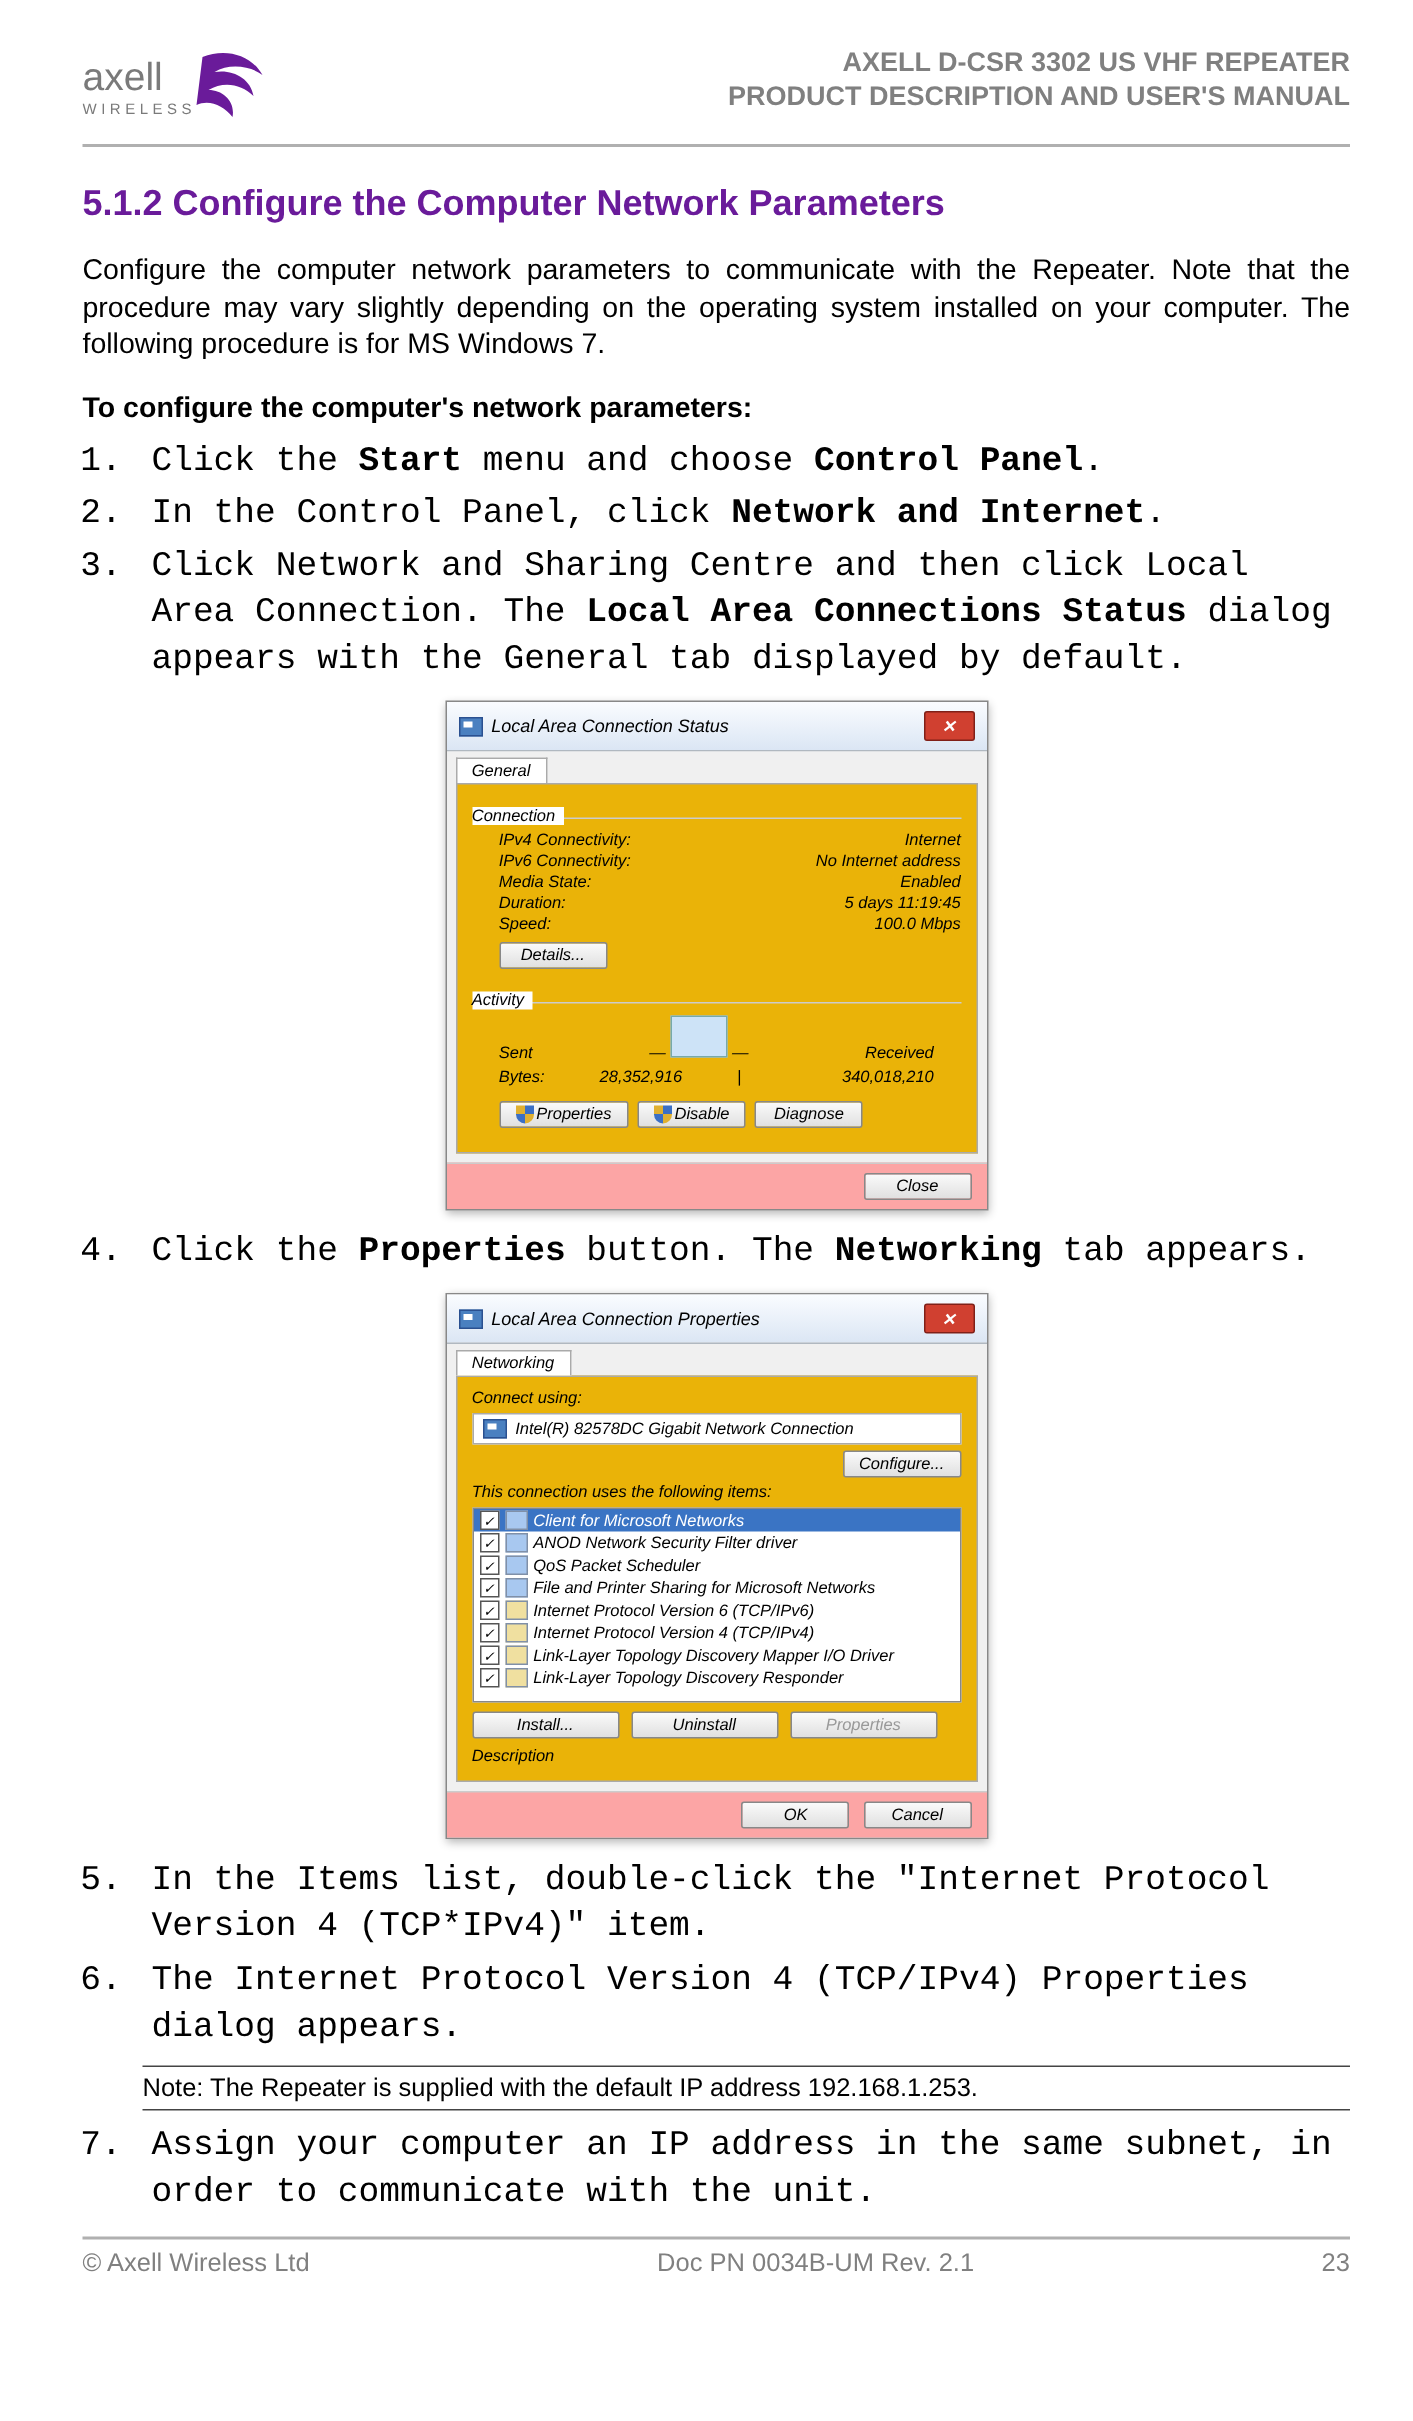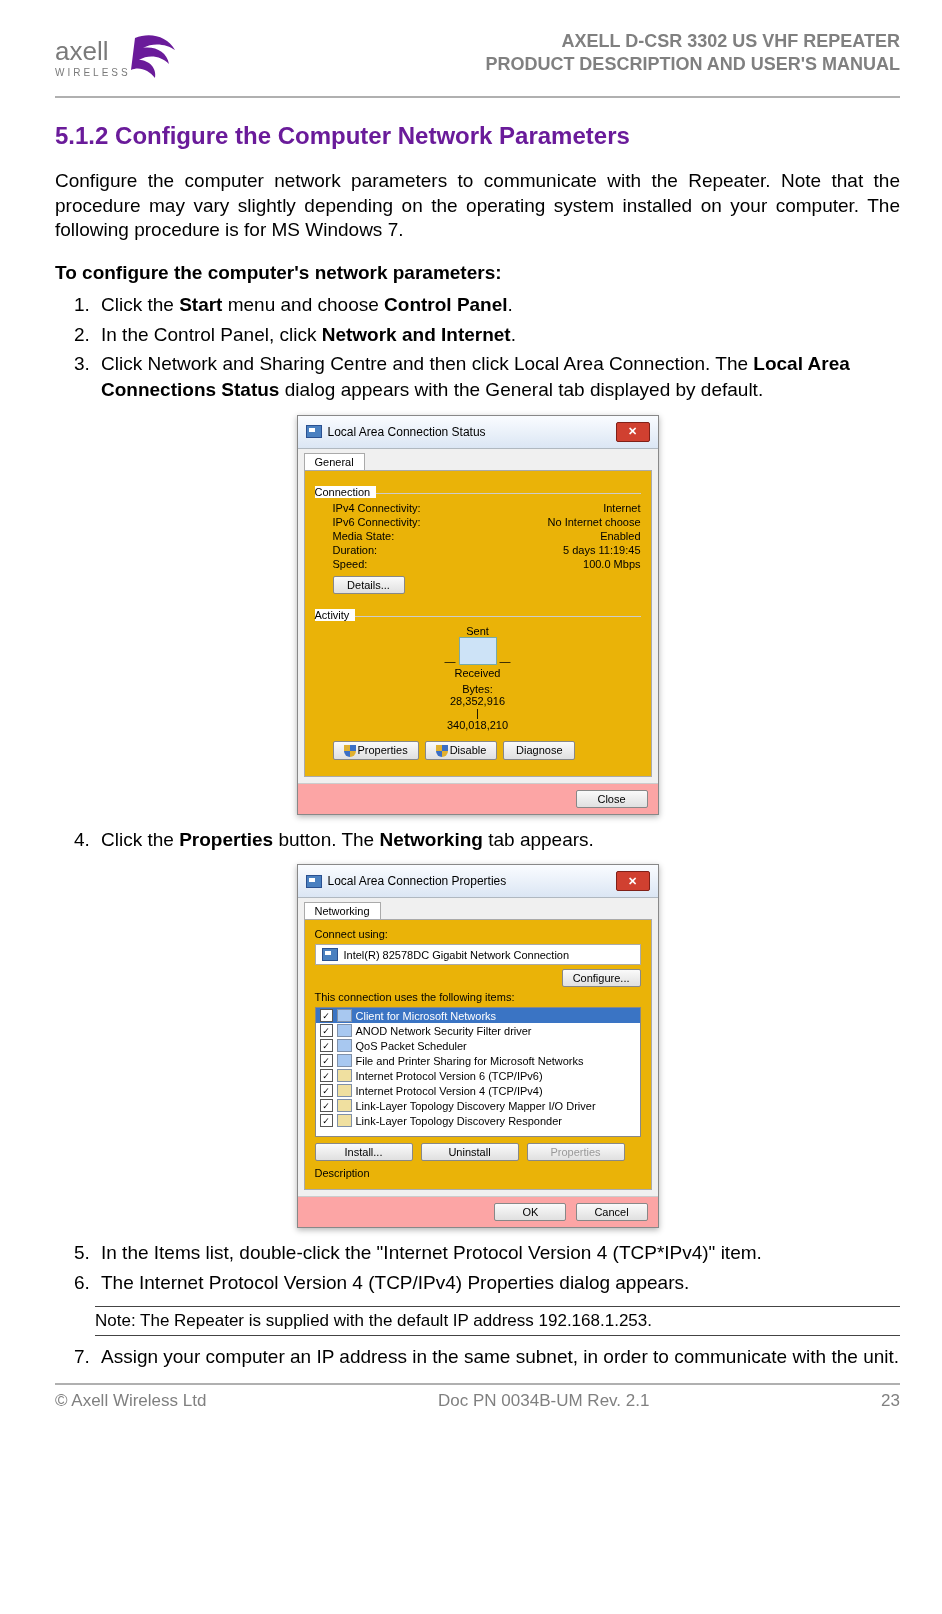--- a/index.html
+++ b/index.html
@@ -44,27 +44,28 @@
     line-height: 1.3;
     text-align: justify;
     margin-bottom: 12px;
   }
   .sub-head {
     font-size: 19px;
     font-weight: bold;
     margin-bottom: 8px;
   }
   ol.steps {
-    font-size: 19px;
+    font-size: 23px;
     line-height: 1.35;
     padding-left: 40px;
     margin: 0 0 10px 0;
+    font-family: Liberation Mono, monospace;
   }
   ol.steps li { margin-bottom: 4px; padding-left: 6px; }
-  .dialog-wrap { text-align: center; margin: 12px 0; }
+  .dialog-wrap { text-align: center; margin: 12px 0; font-style: italic; }
   .dialog {
     display: inline-block;
     width: 360px;
     border: 1px solid #888;
     font-family: Tahoma, Arial, sans-serif;
     font-size: 11px;
     text-align: left;
     background: #f0f0f0;
     box-shadow: 0 2px 6px rgba(0,0,0,0.3);
   }
@@ -116,21 +117,21 @@
     display:inline-block;
     border:1px solid #888;
     background:linear-gradient(#fafafa,#e0e0e0);
     padding:2px 10px;
     font-size:11px;
     border-radius:2px;
     min-width:50px;
     text-align:center;
   }
   .winbtn.disabled { color:#999; }
-  .act-row { display:flex; justify-content:space-between; align-items:center; margin:4px 18px;flex-direction:column; }
+  .act-row { display:flex; justify-content:space-between; align-items:flex-end; margin:4px 18px; }
   .monitors { width:36px; height:26px; background:#cde3f7; border:1px solid #7aa; display:inline-block; }
   .footer-btns { text-align:right; padding:6px 10px; border-top:1px solid #ccc; background:#fca5a5; }
   .btnrow { display:flex; gap:6px; padding:6px 0; margin-left:18px; }
   .shield { width:12px; height:12px; display:inline-block; vertical-align:middle; margin-right:2px;
     background: conic-gradient(#3b6fc5 0 25%, #e0b030 0 50%, #3b6fc5 0 75%, #e0b030 0 100%); border-radius:0 0 6px 6px; }
   .listbox {
     border:1px solid #888; background:#fff; height:128px; overflow:hidden;
     margin:4px 0; font-size:11px;
   }
   .list-item { display:flex; align-items:center; gap:4px; padding:1px 4px; }
@@ -211,21 +212,21 @@
       <div class="tab-body">
         <div class="fieldset-label">
             <span>Connection</span>
           </div>
         <div class="kv-row">
             <span>IPv4 Connectivity:</span>
             <span>Internet</span>
           </div>
         <div class="kv-row">
             <span>IPv6 Connectivity:</span>
-            <span>No Internet choose</span>
+            <span>No Internet address</span>
           </div>
         <div class="kv-row">
             <span>Media State:</span>
             <span>Enabled</span>
           </div>
         <div class="kv-row">
             <span>Duration:</span>
             <span>5 days 11:19:45</span>
           </div>
         <div class="kv-row">

